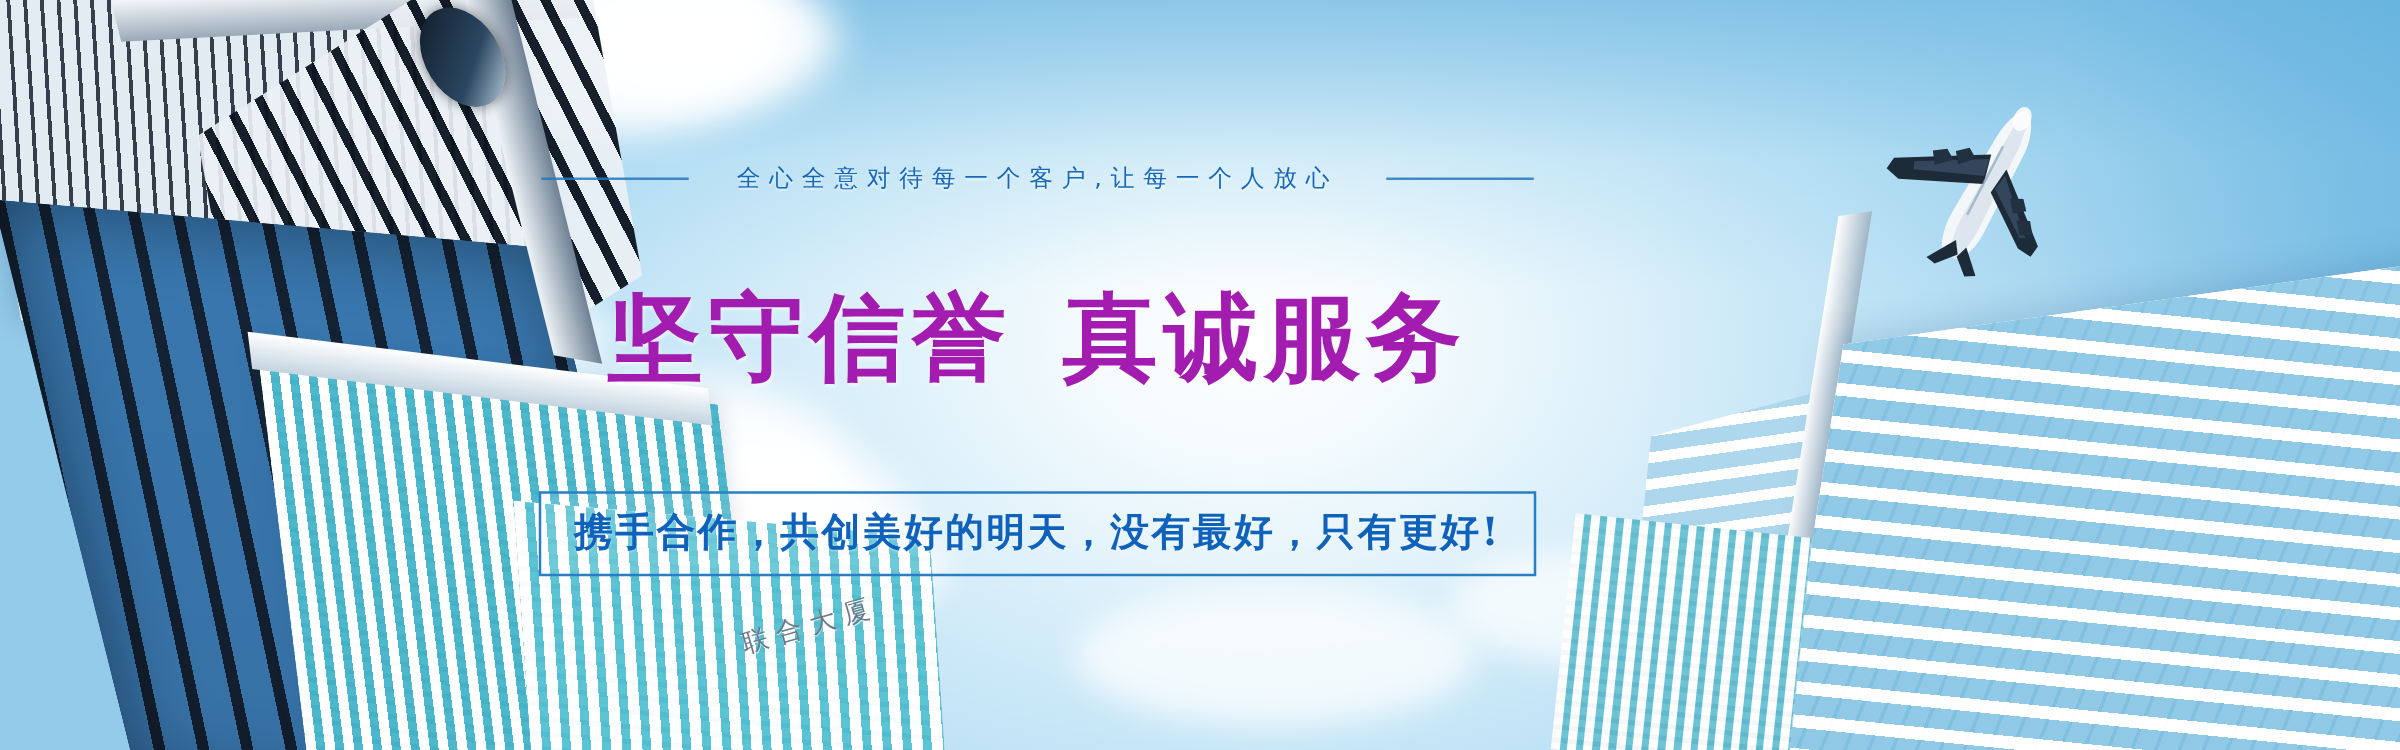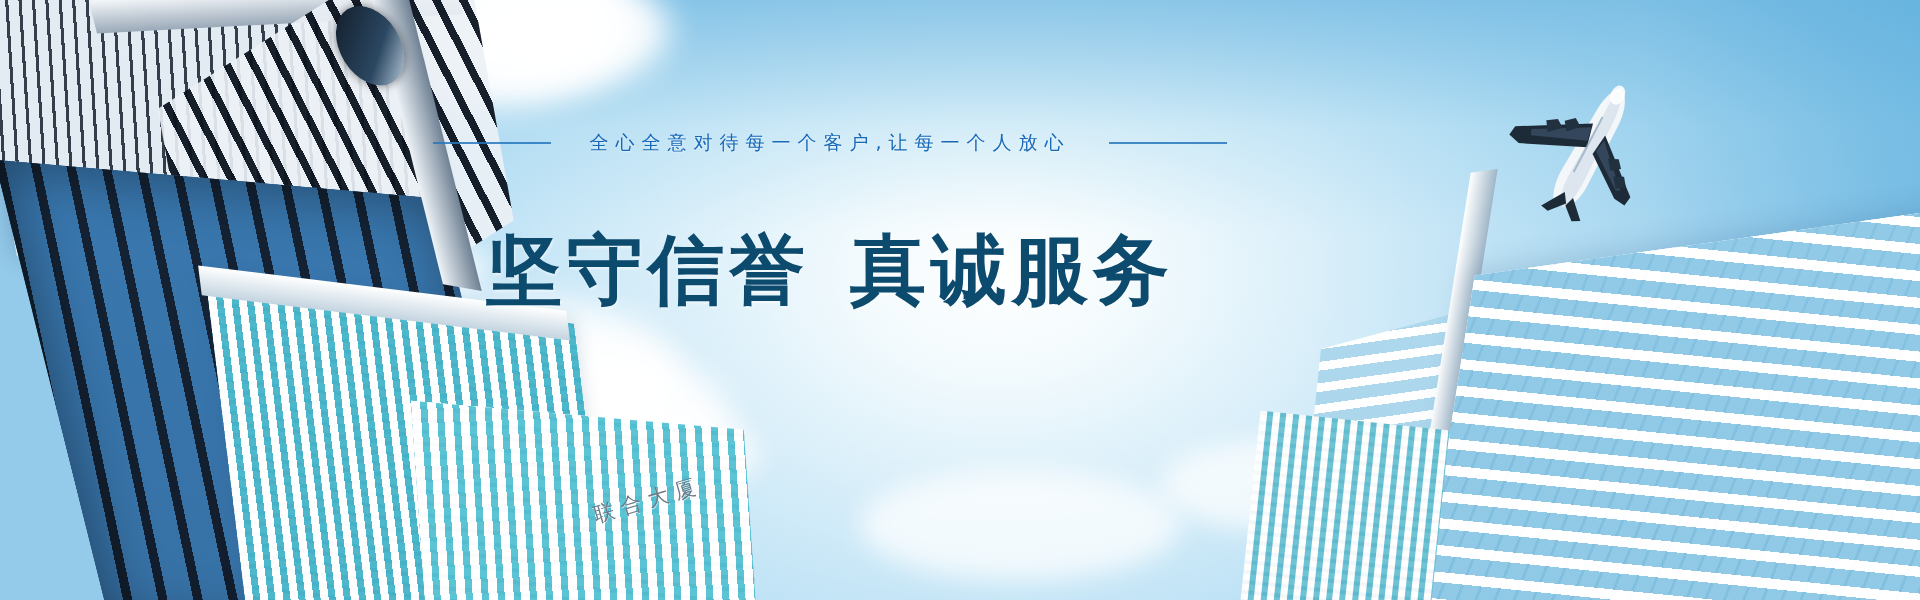--- a/index.html
+++ b/index.html
@@ -178,21 +178,21 @@
   .rule{ width:118px; height:2px; background:#2778bd; opacity:.85; }
   .tagline{
     font-size:19px; letter-spacing:7px; color:#1868b8;
     font-family:"DejaVu Sans","Liberation Sans",sans-serif;
     white-space:nowrap;
     text-shadow:0 1px 2px rgba(255,255,255,.6);
   }
   .headline{
     margin-top:22px;
     font-size:76px; font-weight:bold; letter-spacing:5px;
-    color:#0c4a6e;
+    color:#a21caf;
     font-family:"DejaVu Serif","Liberation Serif",serif;
     white-space:nowrap;
     text-shadow:1px 2px 3px rgba(255,255,255,.55);
   }
   .headline .gap{ display:inline-block; width:40px; }
   .subtitle-box{
     margin-top:30px;
     border:2px solid #2a7ec4;
     padding:10px 26px 12px;
     background:rgba(255,255,255,.12);
@@ -283,16 +283,19 @@
     <div class="tagline-row">
       <span class="rule"></span>
       <span class="tagline">全心全意对待每一个客户,让每一个人放心</span>
       <span class="rule"></span>
     </div>
 
     <div class="headline">
       <span>坚守信誉</span><span class="gap"></span><span>真诚服务</span>
     </div>
 
+    <div class="subtitle-box">
+      <span class="subtitle">携手合作，共创美好的明天，没有最好，只有更好!</span>
+    </div>
 
   </div>
 
 </div>
 
 </body></html>

